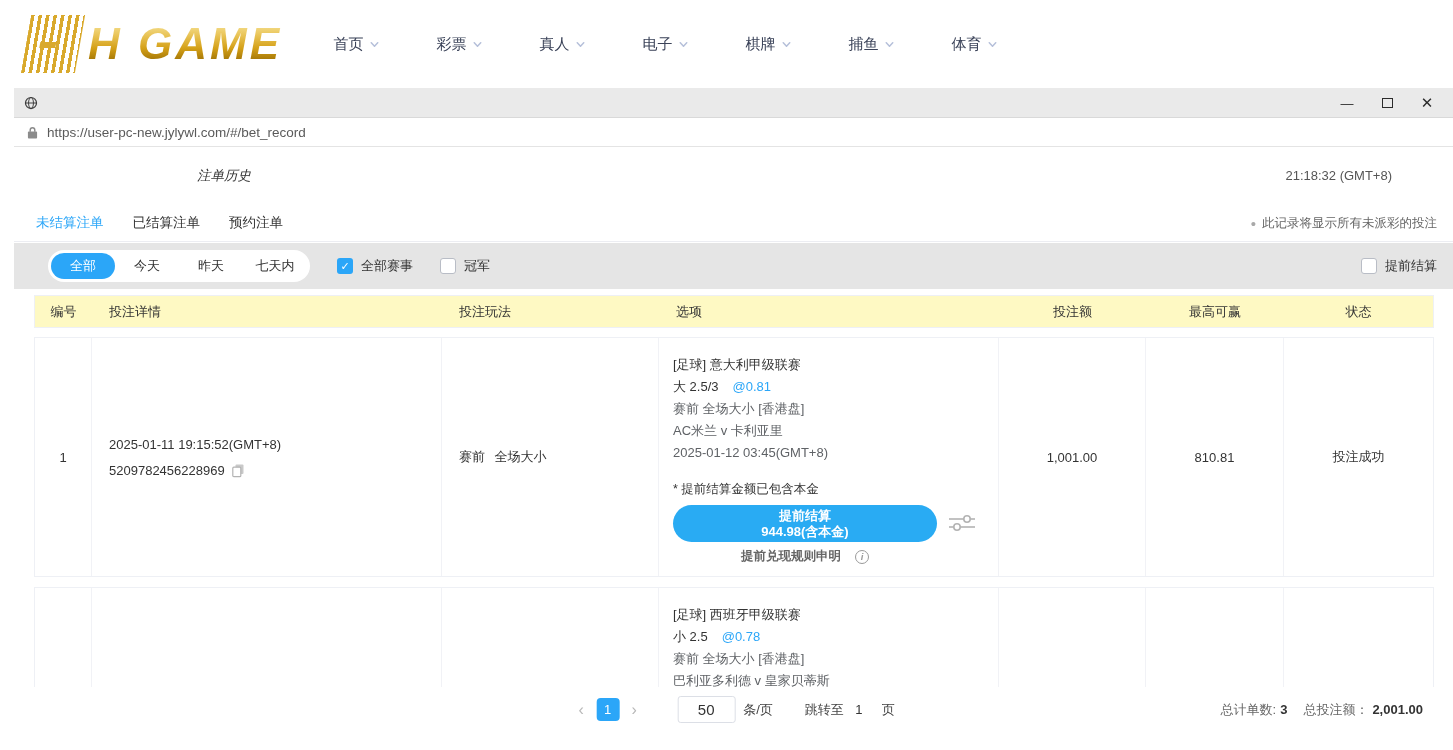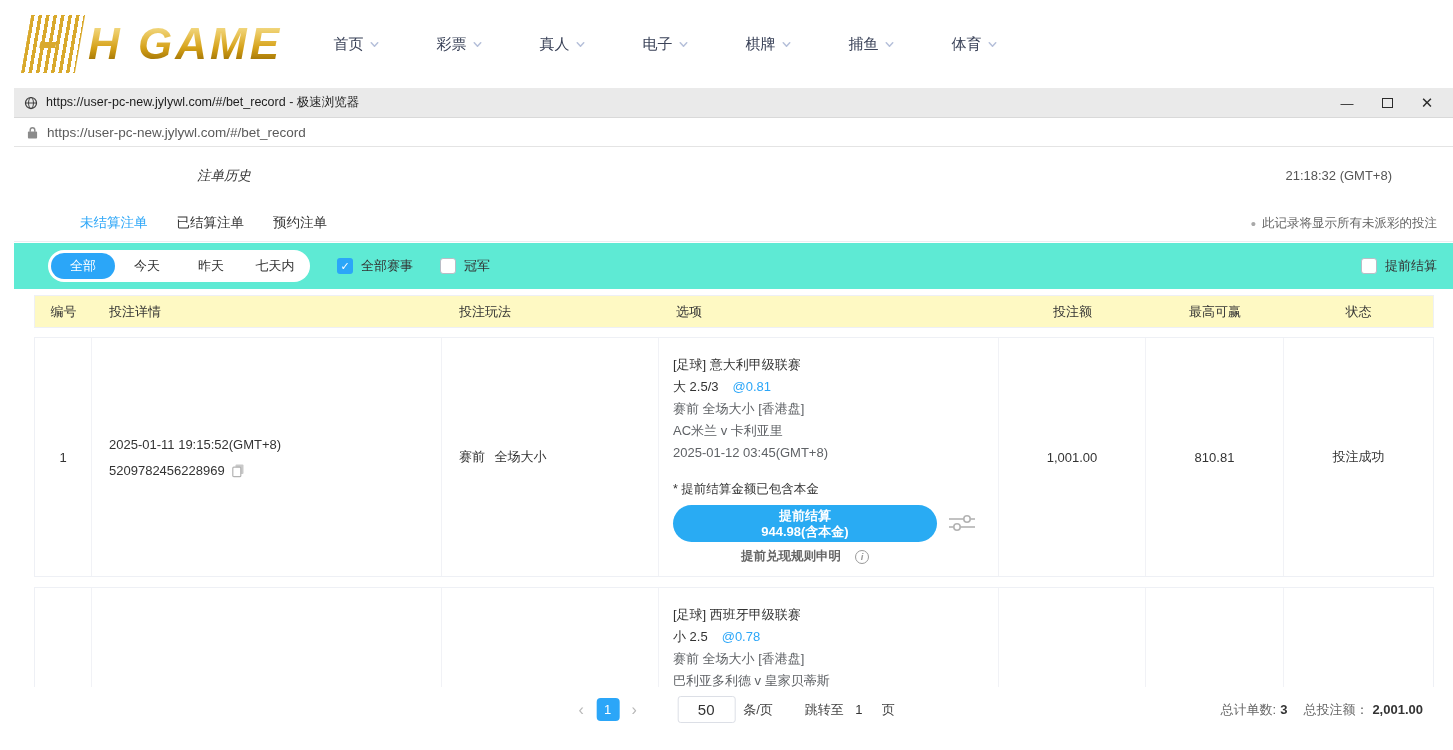--- a/index.html
+++ b/index.html
@@ -43,28 +43,28 @@
   .urlbar { height:29px; background:#fff; border-bottom:1px solid #e4e4e4; display:flex; align-items:center; }
   .lock { margin-left:13px; display:flex; }
   .url-text { margin-left:9px; font-size:13.5px; color:#5a5a5a; }
 
   
   .pagec { position:absolute; left:0; top:60px; right:0; bottom:0; background:#fff; overflow:hidden; }
   .page-title { position:absolute; left:183px; top:19px; font-size:13.5px; color:#333;font-style:italic; }
   .clock { position:absolute; right:61px; top:20px; font-size:13px; color:#555; }
 
   .tabs-row { position:absolute; left:0; right:0; top:57px; height:37px; border-bottom:1px solid #ecedf2; }
-  .tabs { position:absolute; left:22px; top:0; height:36px; display:flex; gap:29px; align-items:center; font-size:13.5px;margin-left:44px; }
+  .tabs { position:absolute; left:22px; top:0; height:36px; display:flex; gap:29px; align-items:center; font-size:13.5px; }
   .tab { color:#333; cursor:pointer; }
   .tab.active { color:#2ba6f8; }
   .note { position:absolute; right:16px; top:0; height:36px; display:flex; align-items:center; gap:6px;
           font-size:12.5px; color:#666; }
   .note .bullet { color:#a9a9a9; font-size:15px; line-height:1; }
 
-  .filter-row { position:absolute; left:0; right:0; top:95px; height:46px; background:#5eead4;
+  .filter-row { position:absolute; left:0; right:0; top:95px; height:46px; background:#e5e5e5;
                 display:flex; align-items:center; }
   .range-group { margin-left:34px; background:#fff; border-radius:16px; padding:3px; display:flex; }
   .range-pill { width:64px; height:26px; border-radius:13px; display:flex; align-items:center;
                 justify-content:center; font-size:13px; color:#333; cursor:pointer; }
   .range-pill.active { background:#2ba6f8; color:#fff; }
   .cb-group { display:flex; align-items:center; gap:8px; margin-left:27px; font-size:13px; color:#333; cursor:pointer; }
   .cb { width:16px; height:16px; border-radius:3px; flex:none; }
   .cb.checked { background:#2ba6f8; color:#fff; display:flex; align-items:center; justify-content:center;
                 font-size:11px; line-height:1; }
   .cb.un { background:#fff; border:1px solid #b9bdc6; }
@@ -173,21 +173,20 @@
 
 <div class="browser">
   <div class="titlebar">
     <span class="globe">
       <svg width="14" height="14" viewBox="0 0 16 16">
           <circle cx="8" cy="8" r="6.3" fill="none" stroke="#3c3c3c" stroke-width="1.4"></circle>
           <ellipse cx="8" cy="8" rx="2.8" ry="6.3" fill="none" stroke="#3c3c3c" stroke-width="1.1"></ellipse>
           <line x1="1.7" y1="8" x2="14.3" y2="8" stroke="#3c3c3c" stroke-width="1.1"></line>
         </svg>
     </span>
-    <span class="wtitle">https://user-pc-new.jylywl.com/#/bet_record - 极速浏览器</span>
     <div class="win-controls">
       <span class="win-btn">—</span>
       <span class="win-btn">
           <span class="max-box"></span>
         </span>
       <span class="win-btn close-btn">✕</span>
     </div>
   </div>
   <div class="urlbar">
     <span class="lock">

